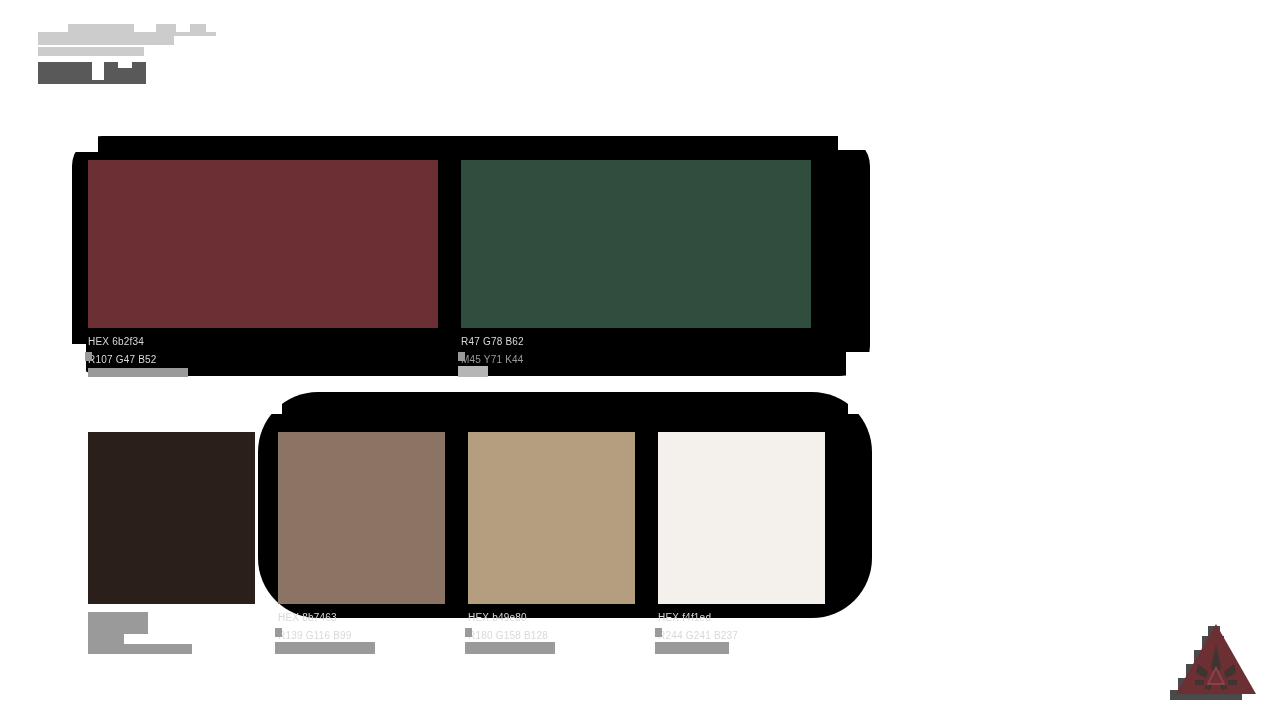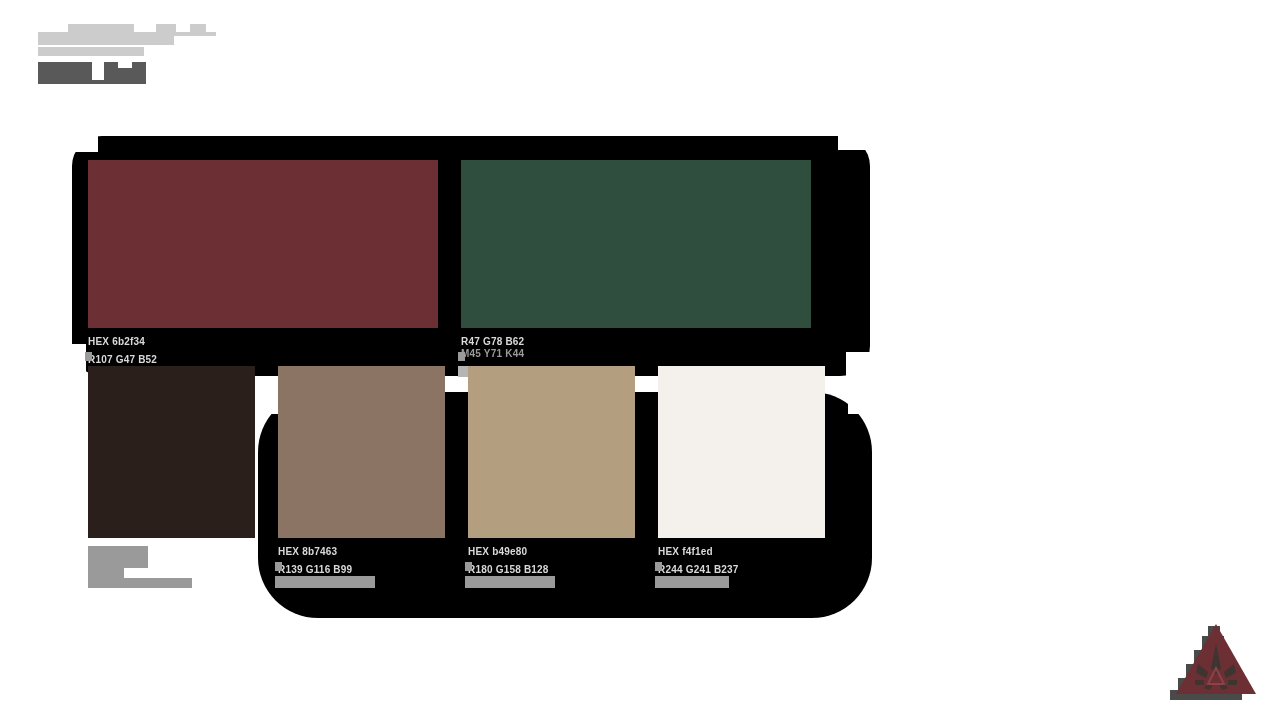--- a/index.html
+++ b/index.html
@@ -52,27 +52,26 @@
     width: 614px; height: 226px;
     border-radius: 60px;
   }
 
   
   .palette {
     position: absolute;
     left: 88px;
     top: 160px;
     width: 760px;
-    font-weight: bold;
   }
   .row {
     display: flex;
     gap: 23px;
   }
-  .row-2 { }
+  .row-2 { margin-top: 66px; }
 
   .swatch-cell { position: relative; }
 
   .chip {
     width: 350px;
     height: 168px;
   }
   .row-2 .chip {
     width: 167px;
     height: 172px;
@@ -83,21 +82,21 @@
     position: relative;
   }
   .meta-line {
     font-size: 10px;
     letter-spacing: 0.2px;
     line-height: 12px;
     white-space: nowrap;
     color: #d9d9d9;
   }
   .meta-line.sub { margin-top: 6px; }
-  .meta-line.cmyk { color: #9a9a9a; }
+  .meta-line.cmyk { margin-top: 6px; color: #9a9a9a; }
 
   
   .bar {
     position: absolute;
     background: #9a9a9a;
   }
 
   
   .logo {
     position: absolute;

